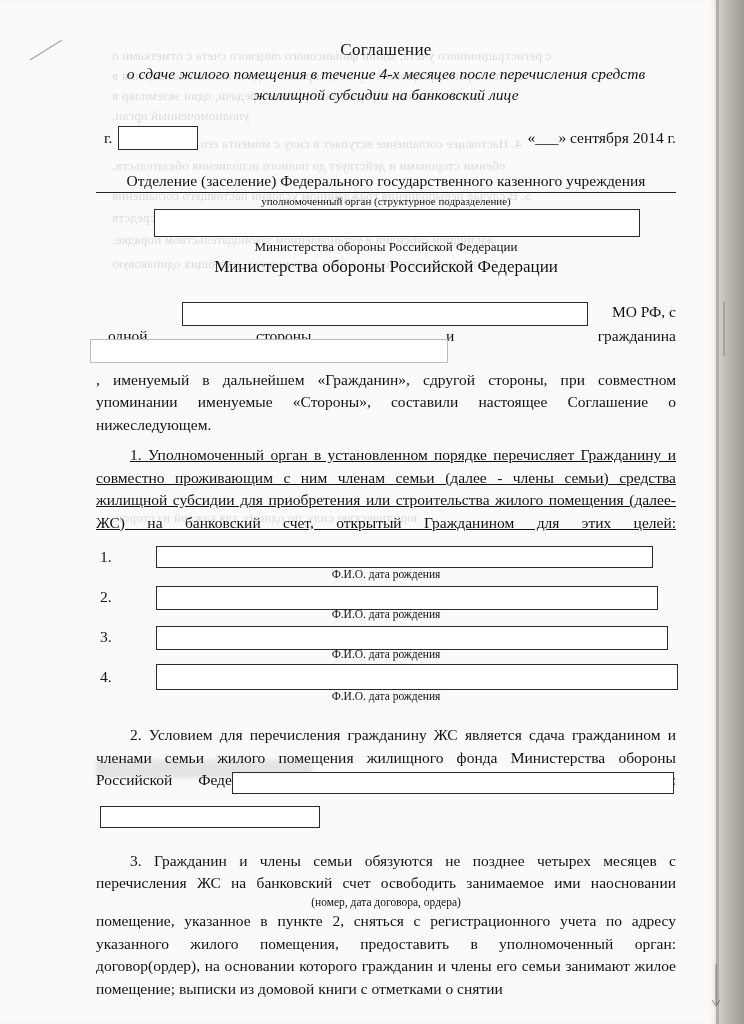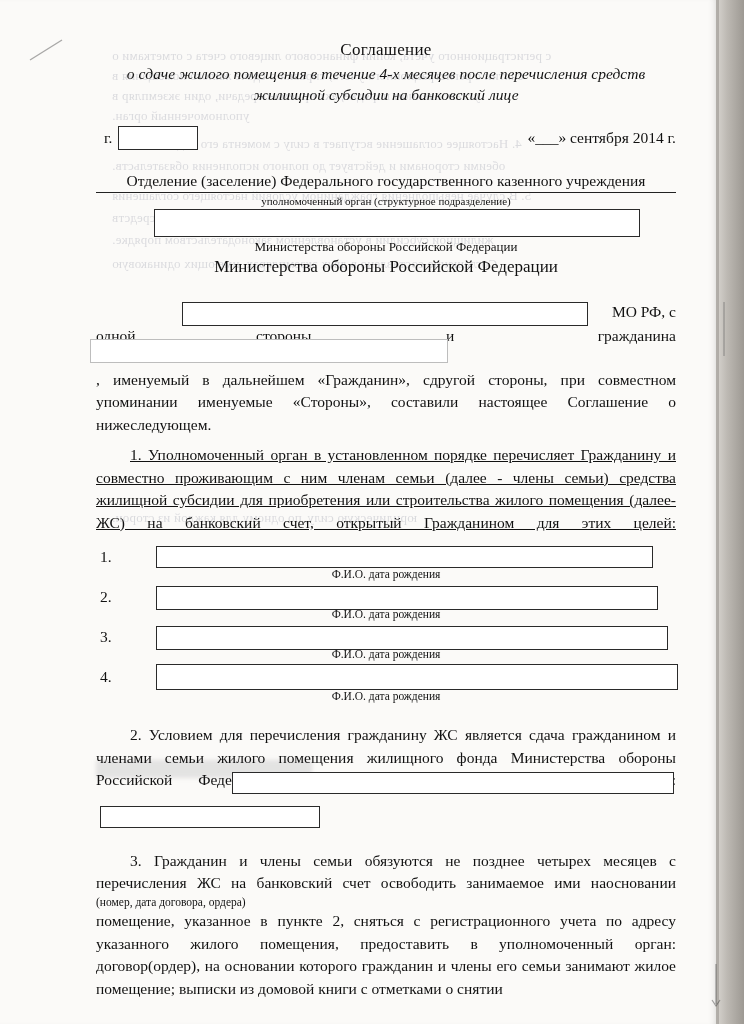--- a/index.html
+++ b/index.html
@@ -150,21 +150,21 @@
   }
   .numitem .fio-cap {
     position: absolute;
     left: 0;
     right: 0;
     top: 20px;
     text-align: center;
     font-size: 11.5px;
   }
   .footer-note {
-    text-align: left;
+    text-align: center;
     font-size: 11.5px;
     margin-top: 1px;
   }
   .pen {
     position: absolute;
     pointer-events: none;
     opacity: .45;
   }
   .smudge {
     position: absolute;
@@ -224,21 +224,21 @@
     </div>
     <div class="ministry-small" style="margin-top:0;">Министерства обороны Российской Федерации</div>
     <div class="ministry-big">Министерства обороны Российской Федерации</div>
 
     <div style="margin-top:26px;">
       <div style="position:relative; height:24px;margin-top:6px;">
         <span class="blank" style="position:absolute; left:86px; top:-1px; width:404px; height:22px;"></span>
         <span style="position:absolute; right:0; top:0; font-size:15.5px;">МО РФ, с</span>
       </div>
       <div style="position:relative; height:26px;">
-        <span style="position:absolute; left:0; top:0; font-size:15.5px;">одной</span>
+        <span style="position:absolute; left:12px; top:0; font-size:15.5px;">одной</span>
         <span style="position:absolute; left:160px; top:0; font-size:15.5px;">стороны,</span>
         <span style="position:absolute; left:350px; top:0; font-size:15.5px;">и</span>
         <span style="position:absolute; right:0; top:0; font-size:15.5px;">гражданина</span>
       </div>
       <div style="position:relative; height:24px;">
         <span class="blank-soft" style="position:absolute; left:-6px; top:-14px; width:356px; height:22px;"></span>
       </div>
       <p class="just last" style="margin-top:-8px;">, именуемый в дальнейшем «Гражданин», сдругой стороны, при совместном упоминании именуемые «Стороны», составили настоящее Соглашение о нижеследующем.</p>
     </div>
 

